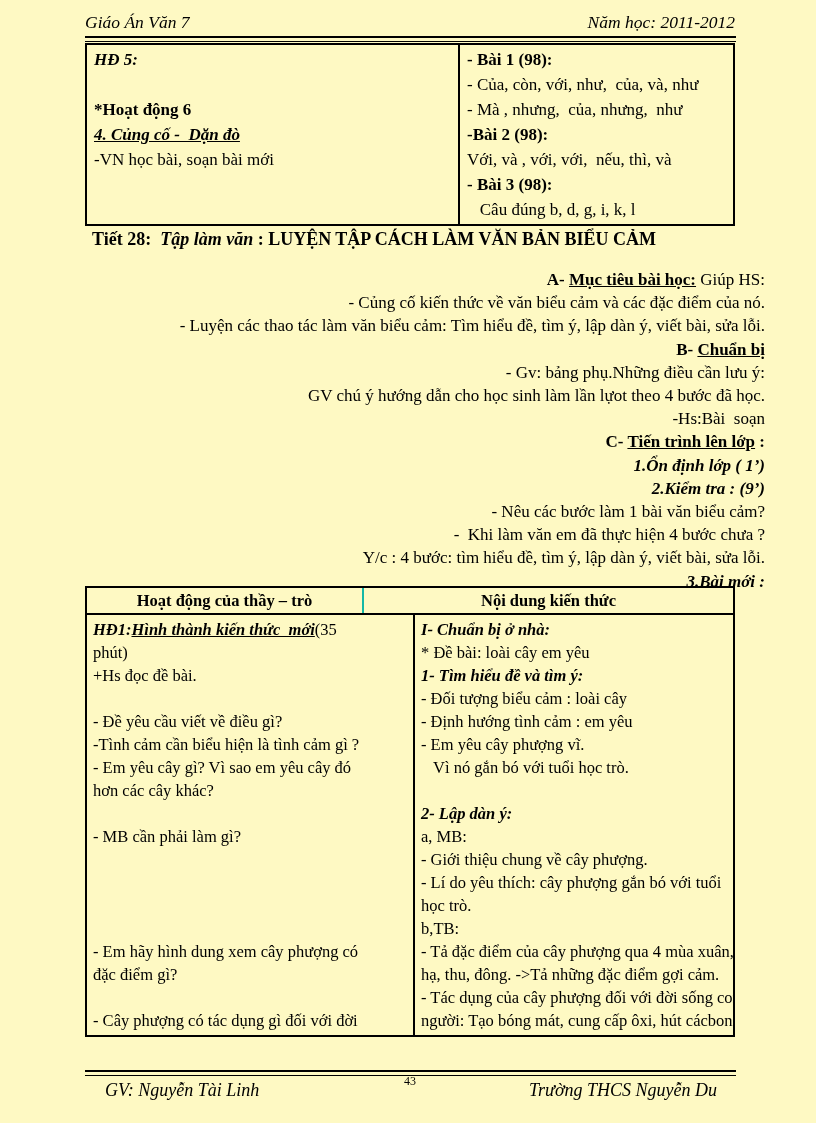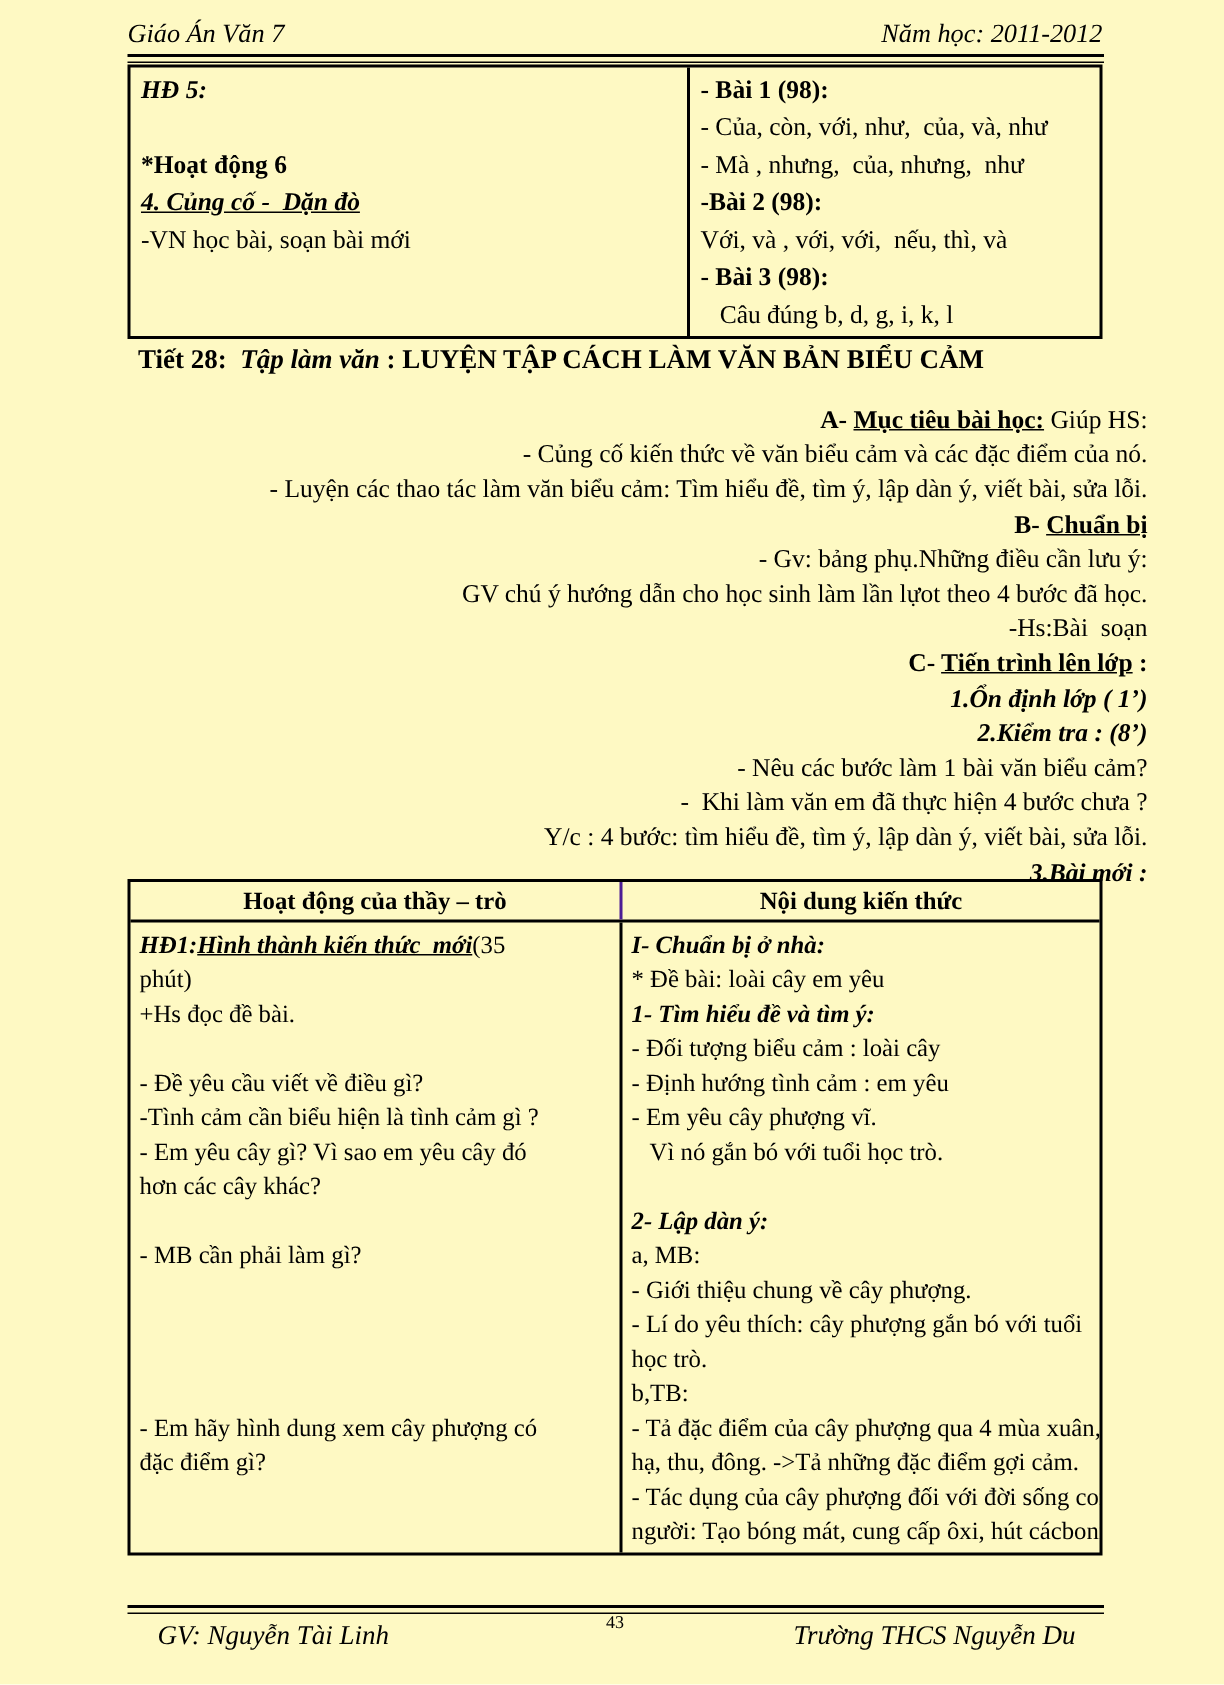--- a/index.html
+++ b/index.html
@@ -33,21 +33,21 @@
 
   
   .intro{position:absolute;top:268px;left:85px;width:680px;text-align:right;}
   .intro .line{line-height:23.2px;}
 
   
   .mtable{position:absolute;top:586px;left:85px;width:650px;border:2px solid #000;
           box-sizing:border-box;font-size:16.5px;}
   .mhead{display:flex;border-bottom:2px solid #000;font-weight:bold;text-align:center;}
   .mhead .mh{line-height:25px;height:25px;box-sizing:border-box;overflow:hidden;}
-  .mh-left{width:328px;border-right:2px solid #4c1d95;}
+  .mh-left{width:277px;border-right:2px solid #14b8a6;}
   .mh-right{flex:1;}
   .mbody{display:flex;}
   .mcol{padding:3px 6px;box-sizing:border-box;overflow:hidden;}
   .mcol .line{line-height:23px;}
   .mcol-left{width:328px;border-right:2px solid #000;}
   .mcol-right{flex:1;}
 
   
   .page-footer{position:absolute;top:1076px;left:85px;width:650px;height:34px;}
   .footer-left{position:absolute;left:20px;top:4px;font-style:italic;font-size:18px;}
@@ -91,21 +91,21 @@
   <div class="intro">
       <div class="line"><span class="run b">A- </span><span class="run b u">Mục tiêu bài học:</span><span class="run"> Giúp HS:</span></div>
       <div class="line"><span class="run"> - Củng cố kiến thức về văn biểu cảm và các đặc điểm của nó.</span></div>
       <div class="line"><span class="run"> - Luyện các thao tác làm văn biểu cảm: Tìm hiểu đề, tìm ý, lập dàn ý, viết bài, sửa lỗi.</span></div>
       <div class="line"><span class="run b">B- </span><span class="run b u">Chuẩn bị</span></div>
       <div class="line"><span class="run">- Gv: bảng phụ.Những điều cần lưu ý:</span></div>
       <div class="line"><span class="run"> GV chú ý hướng dẫn cho học sinh làm lần lựot theo 4 bước đã học.</span></div>
       <div class="line"><span class="run">-Hs:Bài  soạn</span></div>
       <div class="line"><span class="run b">C- </span><span class="run b u">Tiến trình lên lớp</span><span class="run b"> :</span></div>
       <div class="line"><span class="run b i"> 1.Ổn định lớp ( 1’)</span></div>
-      <div class="line"><span class="run b i"> 2.Kiểm tra : (8’)</span></div>
+      <div class="line"><span class="run b i"> 2.Kiểm tra : (9’)</span></div>
       <div class="line"><span class="run">- Nêu các bước làm 1 bài văn biểu cảm?</span></div>
       <div class="line"><span class="run">-  Khi làm văn em đã thực hiện 4 bước chưa ?</span></div>
       <div class="line"><span class="run">Y/c : 4 bước: tìm hiểu đề, tìm ý, lập dàn ý, viết bài, sửa lỗi.</span></div>
       <div class="line"><span class="run b i"> 3.Bài mới :</span></div>
     </div>
 
   <div class="mtable">
     <div class="mhead">
       <div class="mh mh-left">Hoạt động của thầy – trò</div>
       <div class="mh mh-right">Nội dung kiến thức</div>
@@ -122,20 +122,21 @@
           <div class="line"><span class="run">hơn các cây khác?</span></div>
           <div class="line">&nbsp;</div>
           <div class="line"><span class="run">- MB cần phải làm gì?</span></div>
           <div class="line">&nbsp;</div>
           <div class="line">&nbsp;</div>
           <div class="line">&nbsp;</div>
           <div class="line">&nbsp;</div>
           <div class="line"><span class="run">- Em hãy hình dung xem cây phượng có</span></div>
           <div class="line"><span class="run">đặc điểm gì?</span></div>
           <div class="line">&nbsp;</div>
+          <div class="line"><span class="run">- Cây phượng có tác dụng gì đối với đời</span></div>
         </div>
       <div class="mcol mcol-right">
           <div class="line"><span class="run b i">I- Chuẩn bị ở nhà:</span></div>
           <div class="line"><span class="run">* Đề bài: loài cây em yêu</span></div>
           <div class="line"><span class="run b i">1- Tìm hiểu đề và tìm ý:</span></div>
           <div class="line"><span class="run">- Đối tượng biểu cảm : loài cây</span></div>
           <div class="line"><span class="run">- Định hướng tình cảm : em yêu</span></div>
           <div class="line"><span class="run">- Em yêu cây phượng vĩ.</span></div>
           <div class="line"><span class="run">   Vì nó gắn bó với tuổi học trò.</span></div>
           <div class="line">&nbsp;</div>

